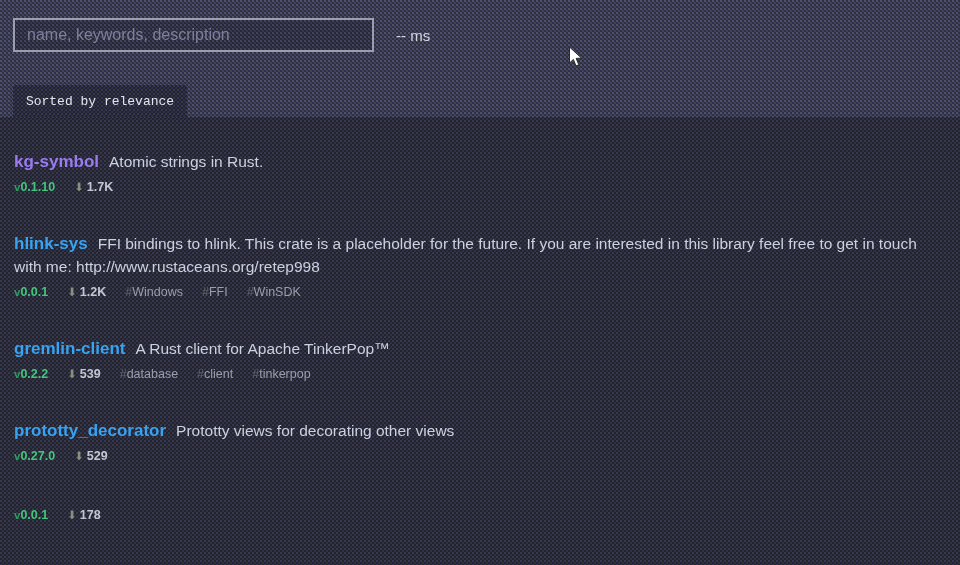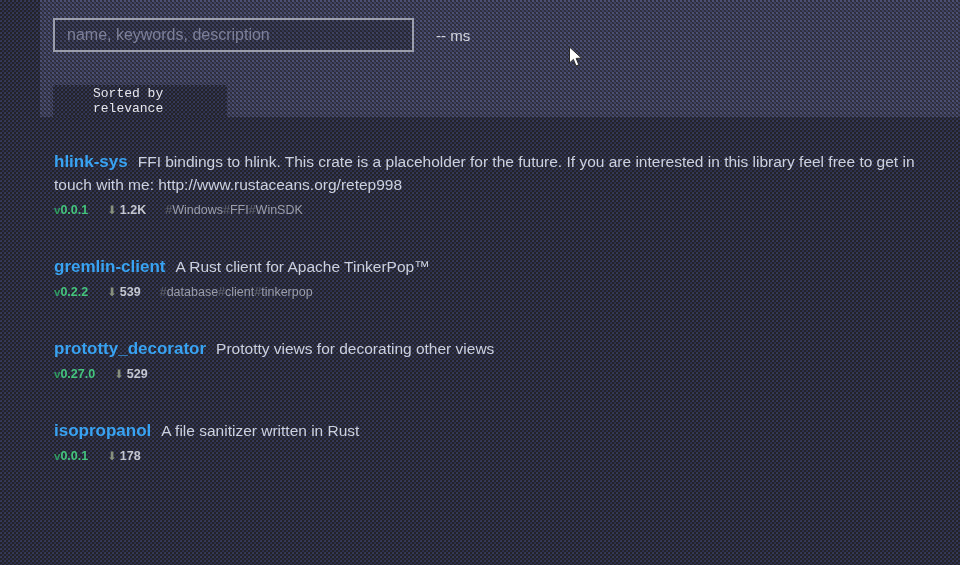--- a/index.html
+++ b/index.html
@@ -10,21 +10,20 @@
     background: #232329;
   }
   
   .content-bg {
     background-color: #232328;
     background-image:
       radial-gradient(circle at 1.2px 1.2px, #363a5a 0.9px, transparent 1.3px),
       radial-gradient(circle at 1.2px 1.2px, #2e3150 0.9px, transparent 1.3px);
     background-size: 4px 4px;
     background-position: 0 0, 2px 2px;
-    padding-left: 40px;
   }
   .screen { position: relative; width: 960px; height: 565px; }
 
   
   .header {
     position: relative; height: 117px;
     background-color: #2c2c36;
     background-image:
       radial-gradient(circle at 1.2px 1.2px, #4c5074 1.05px, transparent 1.45px),
       radial-gradient(circle at 1.2px 1.2px, #3f4263 1.05px, transparent 1.45px);
@@ -65,21 +64,21 @@
     margin: 7px 0 0; height: 14px;
     display: flex; align-items: center; gap: 19px;
     font-size: 12.5px; line-height: 14px;
   }
   .version { white-space: nowrap; }
   .v-prefix { color: #2f9d62; font-weight: bold; font-size: 11.5px; }
   .v-num { color: #44c57d; font-weight: bold; }
   .downloads { white-space: nowrap; }
   .dl-icon { color: #87907e; font-size: 11.5px; margin-right: 3px; }
   .dl-count { color: #c4c7d1; font-weight: bold; }
-  .keywords { display: flex; }
+  .keywords { display: flex; gap: 19px; }
   .kw { white-space: nowrap; cursor: pointer; }
   .kw .hash { color: #63666f; }
   .kw .word { color: #9b9eab; }
 
   .cursor { position: absolute; left: 568px; top: 46px; pointer-events: none; }
 </style>
 </head>
 <body>
 
 <div class="screen content-bg">
@@ -88,20 +87,30 @@
     <div class="search-row">
       <input class="search-input" type="text" placeholder="name, keywords, description" style="">
       <span class="timing">-- ms</span>
     </div>
     <div class="tabbar">
       <div class="tab content-bg">Sorted by relevance</div>
     </div>
   </header>
 
   <main class="results" id="results">
+    <article class="row">
+      <p class="title-line">
+        <a class="crate-name" style="color: rgb(154, 124, 238);">kg-symbol</a><span class="crate-desc">Atomic strings in Rust.</span>
+      </p>
+      <p class="meta-line">
+        <span class="version"><span class="v-prefix">v</span><span class="v-num">0.1.10</span></span>
+        <span class="downloads"><span class="dl-icon">⬇</span><span class="dl-count">1.7K</span></span>
+        <span class="keywords"></span>
+      </p>
+    </article>
 
     <article class="row">
       <p class="title-line">
         <a class="crate-name" style="color: rgb(56, 163, 242);">hlink-sys</a><span class="crate-desc">FFI bindings to hlink. This crate is a placeholder for the future. If you are interested in this library feel free to get in touch with me: http://www.rustaceans.org/retep998</span>
       </p>
       <p class="meta-line">
         <span class="version"><span class="v-prefix">v</span><span class="v-num">0.0.1</span></span>
         <span class="downloads"><span class="dl-icon">⬇</span><span class="dl-count">1.2K</span></span>
         <span class="keywords">
             <span class="kw"><span class="hash">#</span><span class="word">Windows</span></span>
@@ -131,23 +140,20 @@
         <a class="crate-name" style="color: rgb(56, 163, 242); margin-top: 32px;">prototty_decorator</a><span class="crate-desc">Prototty views for decorating other views</span>
       </p>
       <p class="meta-line">
         <span class="version"><span class="v-prefix">v</span><span class="v-num">0.27.0</span></span>
         <span class="downloads"><span class="dl-icon">⬇</span><span class="dl-count">529</span></span>
         <span class="keywords"></span>
       </p>
     </article>
 
     <article class="row">
-      <p class="title-line">
-        <a class="crate-name" style="color: rgb(56, 163, 242);">isopropanol</a><span class="crate-desc">A file sanitizer written in Rust</span>
-      </p>
       <p class="meta-line">
         <span class="version"><span class="v-prefix">v</span><span class="v-num">0.0.1</span></span>
         <span class="downloads"><span class="dl-icon">⬇</span><span class="dl-count">178</span></span>
         <span class="keywords"></span>
       </p>
     </article>
   </main>
 
   <svg class="cursor" width="15" height="22" viewBox="0 0 15 22">
     <path d="M1.5 1 L1.5 17 L5.4 13.4 L8 20 L10.8 18.8 L8.2 12.4 L13.5 12.1 Z" fill="#ffffff" stroke="#2a2a2a" stroke-width="1"></path>

